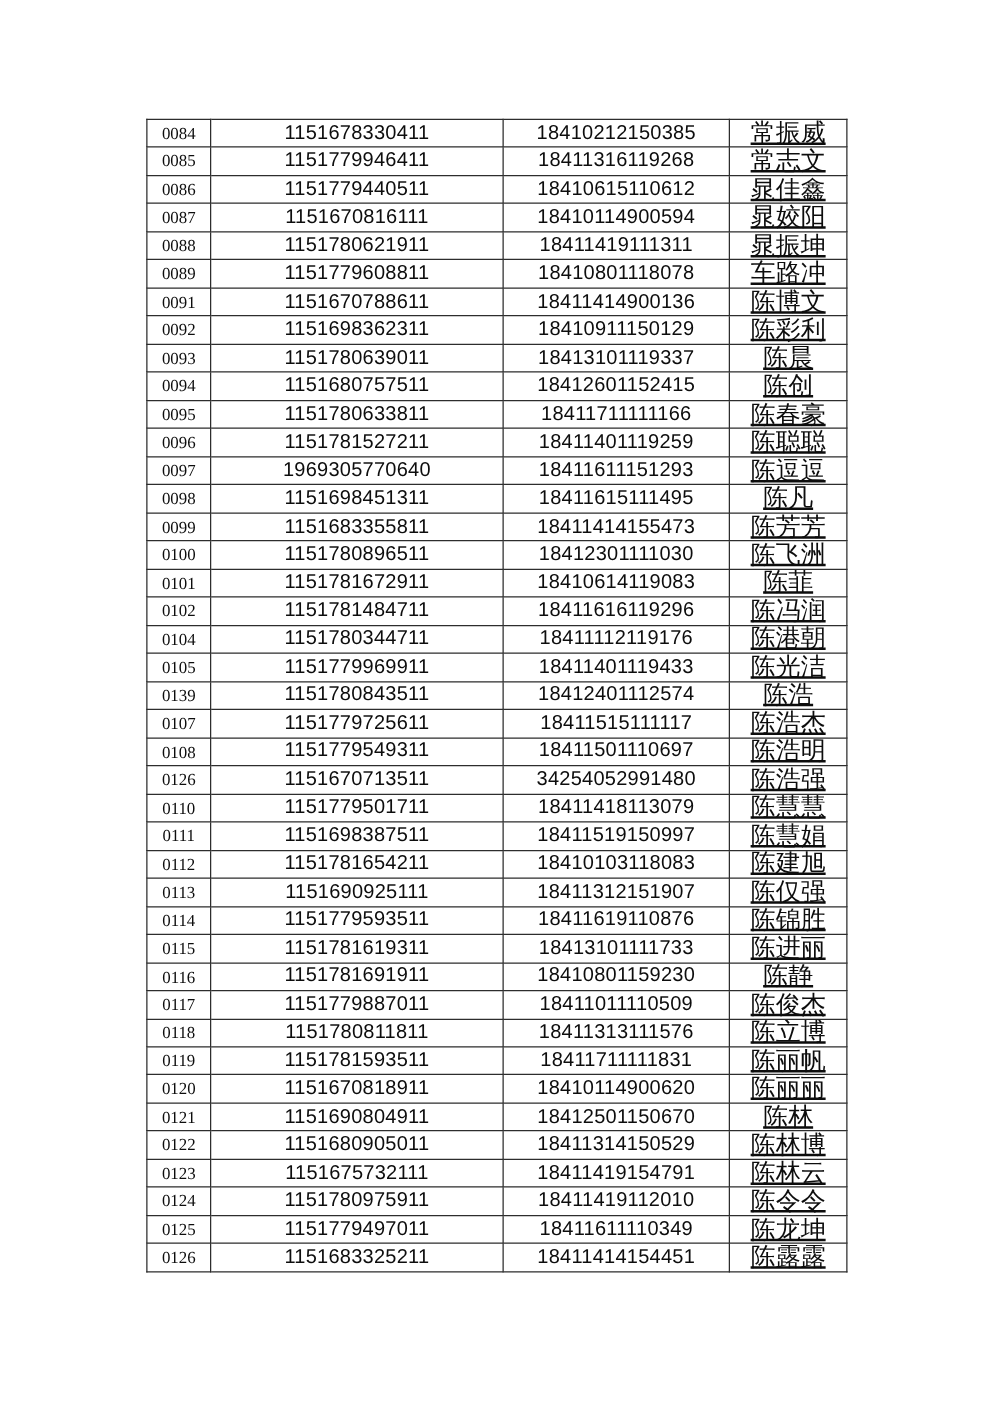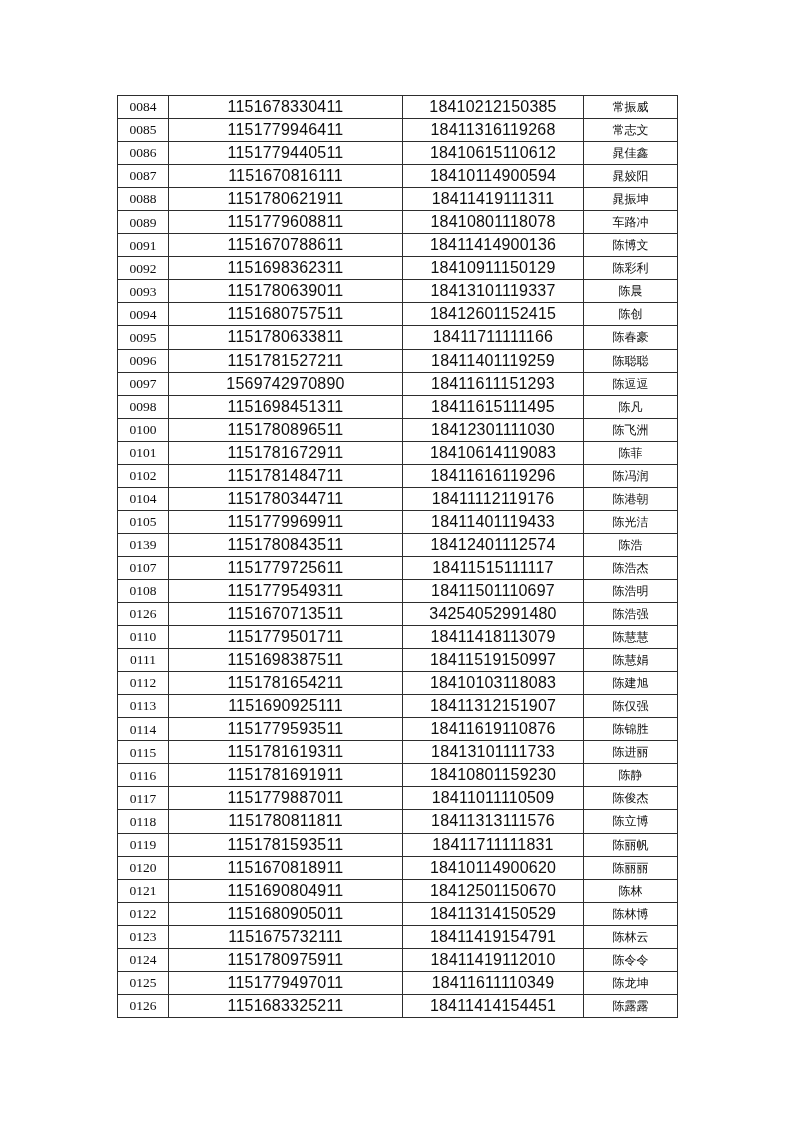--- a/index.html
+++ b/index.html
@@ -43,21 +43,22 @@
     font-family: "Liberation Serif", "DejaVu Serif", serif;
     font-size: 13.5px;
   }
   td.col-num1, td.col-num2 {
     font-family: "Liberation Sans", "DejaVu Sans", sans-serif;
     font-size: 16px;
     letter-spacing: 0.2px;
   }
   td.col-name {
     font-family: "Liberation Serif", "DejaVu Serif", serif;
-    font-size: 12px;
+    font-size: 20px;
+    text-decoration: underline;
   }
 </style>
 </head>
 <body>
 
 <div class="page">
   <table class="roster">
     <colgroup>
       <col style="width:51px">
       <col style="width:234px">
@@ -145,32 +146,38 @@
 
   <tr>
     <td class="col-index">0096</td>
     <td class="col-num1">1151781527211</td>
     <td class="col-num2">18411401119259</td>
     <td class="col-name">陈聪聪</td>
   </tr>
 
   <tr>
     <td class="col-index">0097</td>
-    <td class="col-num1">1569742970890</td>
+    <td class="col-num1">1969305770640</td>
     <td class="col-num2">18411611151293</td>
     <td class="col-name">陈逗逗</td>
   </tr>
 
   <tr>
     <td class="col-index">0098</td>
     <td class="col-num1">1151698451311</td>
     <td class="col-num2">18411615111495</td>
     <td class="col-name">陈凡</td>
   </tr>
 
+  <tr>
+    <td class="col-index">0099</td>
+    <td class="col-num1">1151683355811</td>
+    <td class="col-num2">18411414155473</td>
+    <td class="col-name">陈芳芳</td>
+  </tr>
 
   <tr>
     <td class="col-index">0100</td>
     <td class="col-num1">1151780896511</td>
     <td class="col-num2">18412301111030</td>
     <td class="col-name">陈飞洲</td>
   </tr>
 
   <tr>
     <td class="col-index">0101</td>

